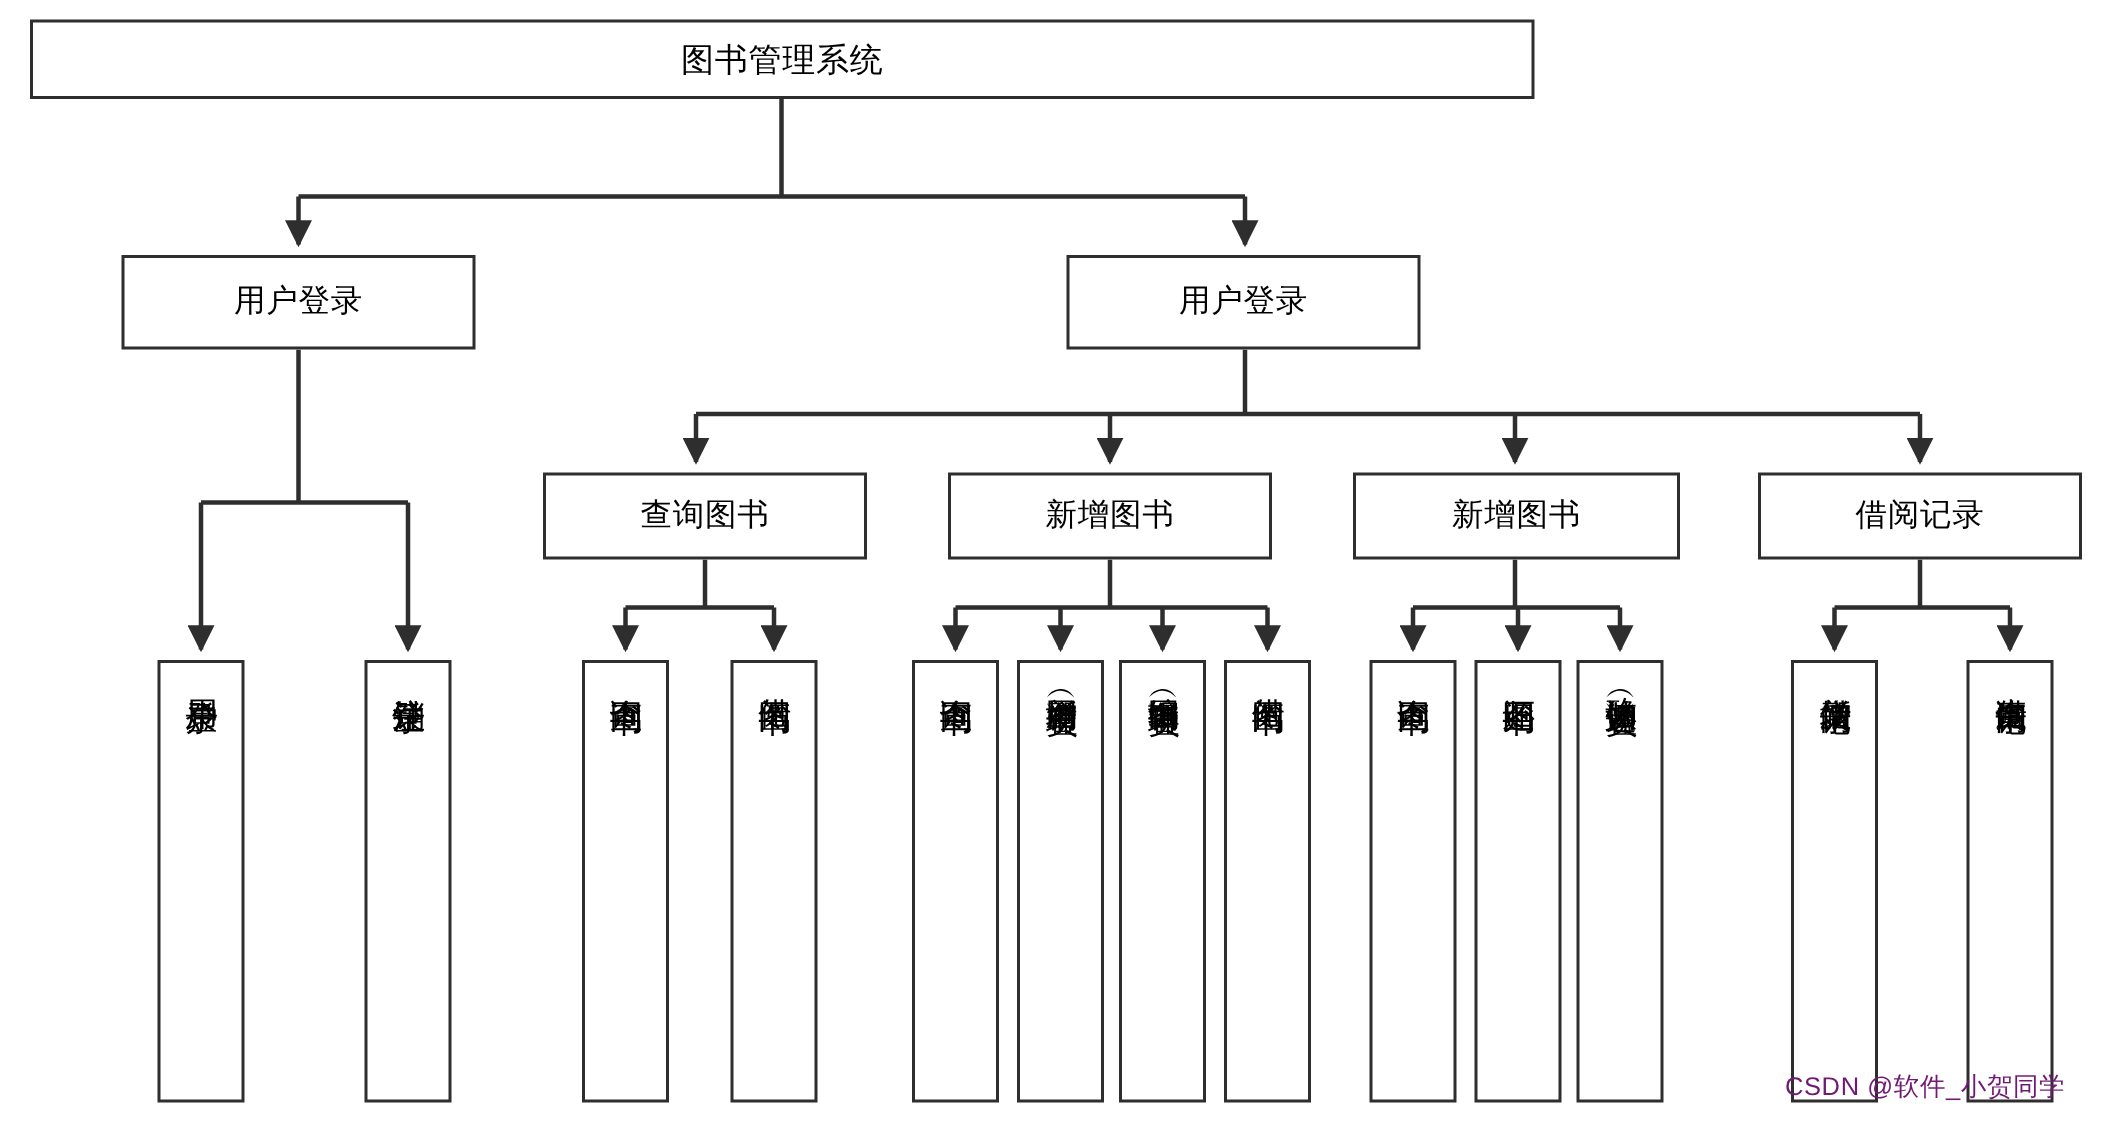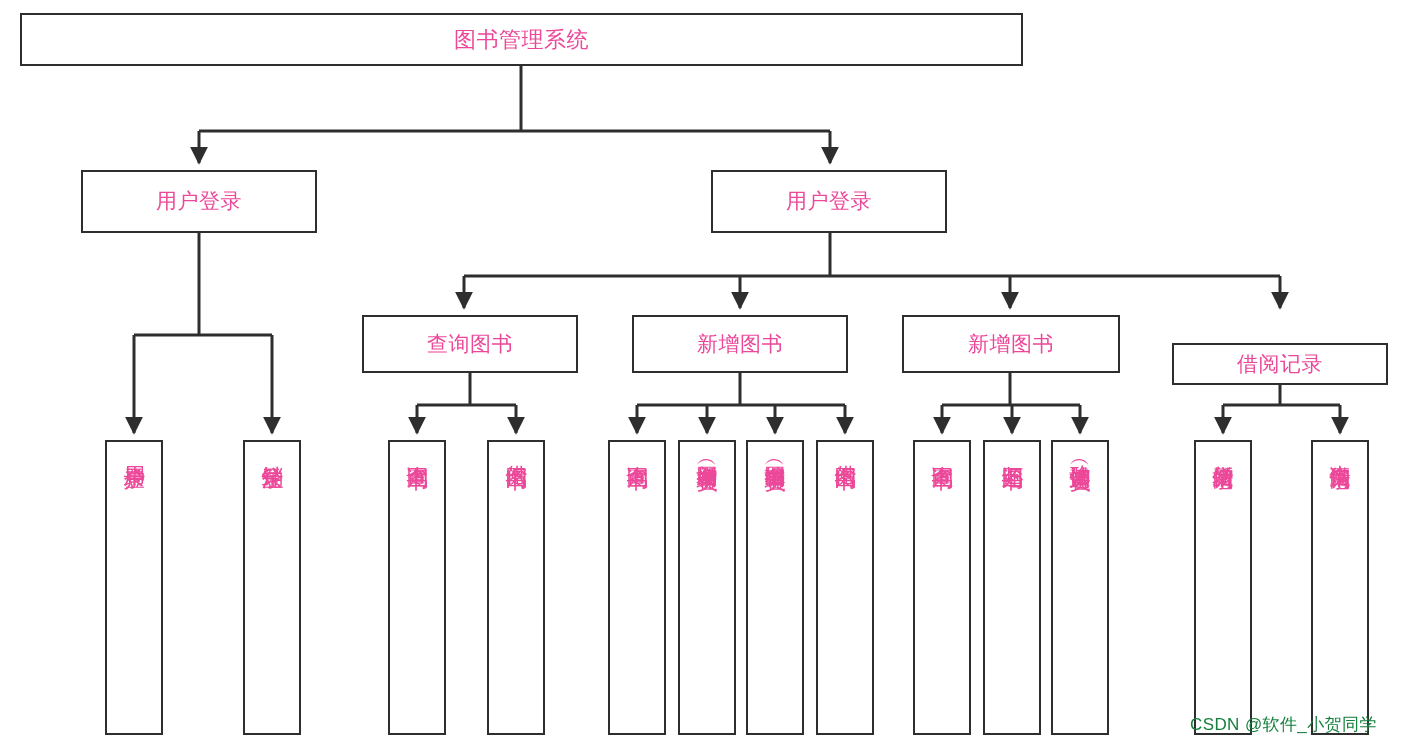--- a/index.html
+++ b/index.html
@@ -14,21 +14,21 @@
   svg.edges{position:absolute;left:0;top:0;width:1405px;height:747px;pointer-events:none;}
 
   .node{
     position:absolute;
     background:#ffffff;
     border:2px solid #2e2e2e;
     box-sizing:border-box;
     display:flex;
     align-items:center;
     justify-content:center;
-    color:#ec4899;
+    color:#000000;
   }
   .node .label{
     font-size:21px;
     line-height:1.15;
     letter-spacing:0.5px;
     white-space:nowrap;
   }
   .node.root .label{font-size:22px;}
   .node.leaf{
     align-items:flex-start;
@@ -44,21 +44,21 @@
     white-space:normal;
     max-height:284px;
   }
   .node.leaf.tall .label{font-size:21px;}
 
   #watermark{
     position:absolute;
     left:1190px;
     top:713px;
     font-size:17px;
-    color:#15803d;
+    color:#701a75;
     white-space:nowrap;
     letter-spacing:0.4px;
   }
 </style>
 </head>
 <body>
 
 <div id="canvas">
 
   <svg class="edges" viewBox="0 0 1405 747" xmlns="http://www.w3.org/2000/svg">
@@ -124,21 +124,21 @@
       </div>
       <div class="node" style="left: 362px; top: 315px; width: 216px; height: 58px; border-color: rgb(46, 46, 46); background: rgb(255, 255, 255);">
         <span class="label">查询图书</span>
       </div>
       <div class="node" style="left: 632px; top: 315px; width: 216px; height: 58px; border-color: rgb(46, 46, 46); background: rgb(255, 255, 255);">
         <span class="label">新增图书</span>
       </div>
       <div class="node" style="left: 902px; top: 315px; width: 218px; height: 58px; border-color: rgb(46, 46, 46); background: rgb(255, 255, 255);">
         <span class="label">新增图书</span>
       </div>
-      <div class="node" style="left: 1172px; top: 315px; width: 216px; height: 42px; border-color: rgb(46, 46, 46); background: rgb(255, 255, 255); margin-top: 28px;">
+      <div class="node" style="left: 1172px; top: 315px; width: 216px; height: 58px; border-color: rgb(46, 46, 46); background: rgb(255, 255, 255);">
         <span class="label">借阅记录</span>
       </div>
       <div class="node leaf" style="left: 105px; top: 440px; width: 58px; height: 295px; border-color: rgb(46, 46, 46); background: rgb(255, 255, 255);">
         <span class="label">用户登录</span>
       </div>
       <div class="node leaf" style="left: 243px; top: 440px; width: 58px; height: 295px; border-color: rgb(46, 46, 46); background: rgb(255, 255, 255);">
         <span class="label">注销登录</span>
       </div>
       <div class="node leaf" style="left: 388px; top: 440px; width: 58px; height: 295px; border-color: rgb(46, 46, 46); background: rgb(255, 255, 255);">
         <span class="label">查询图书</span>

